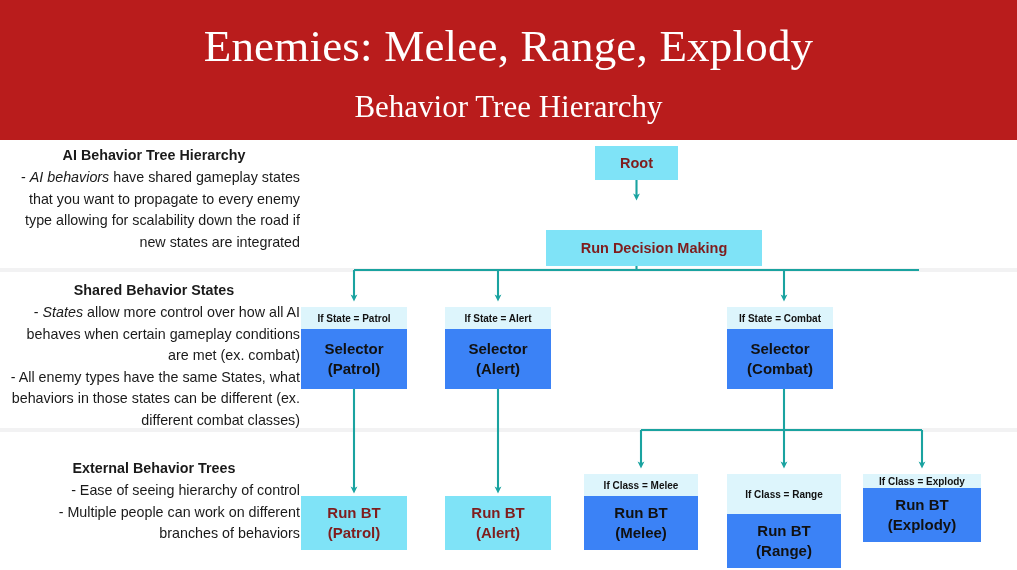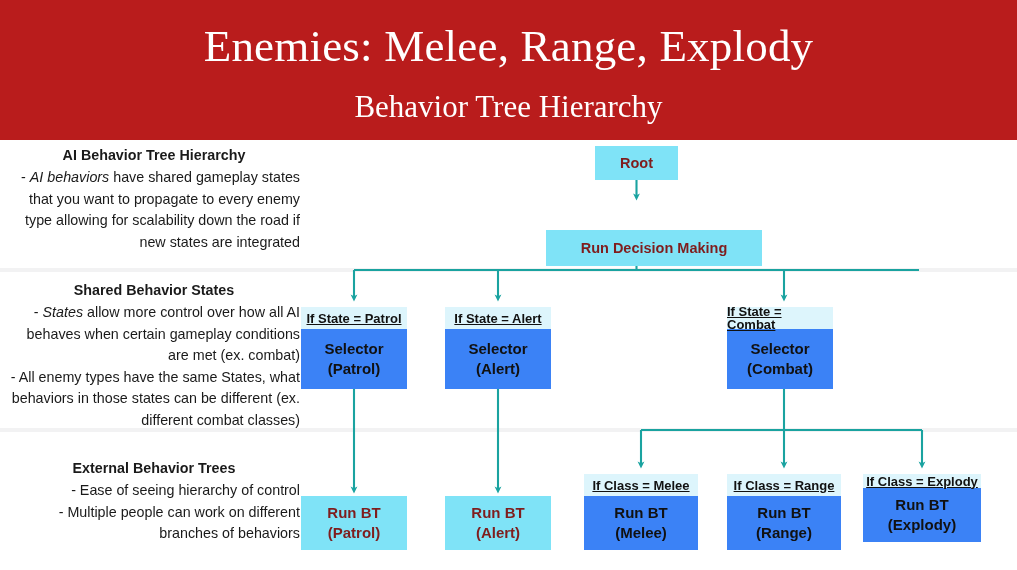--- a/index.html
+++ b/index.html
@@ -124,28 +124,27 @@
 
   
   .node-group {
     position: absolute;
     box-sizing: border-box;
   }
   .node-group .cond {
     background: #ddf5fc;
     color: #111111;
     font-weight: bold;
-    font-size: 13px;
+    font-size: 10px;
     line-height: 13px;
     display: flex;
     align-items: center;
     justify-content: center;
     box-sizing: border-box;
     width: 100%;
-    text-decoration: underline;
   }
   .node-group .body {
     background: #3b82f6;
     color: #111111;
     font-weight: bold;
     font-size: 15px;
     line-height: 20px;
     display: flex;
     flex-direction: column;
     align-items: center;
@@ -257,21 +256,21 @@
 
   <div class="node-group" style="left:584px; top:334px; width:114px;">
     <div class="cond" style="height:22px;">If Class = Melee</div>
     <div class="body" style="height:54px;">
       <span class="ln">Run BT</span>
       <span class="ln">(Melee)</span>
     </div>
   </div>
 
   <div class="node-group" style="left:727px; top:334px; width:114px;">
-    <div class="cond" style="height:22px;">If Class = Range</div>
+    <div class="cond" style="height:40px;">If Class = Range</div>
     <div class="body" style="height:54px;">
       <span class="ln">Run BT</span>
       <span class="ln">(Range)</span>
     </div>
   </div>
 
   <div class="node-group" style="left:863px; top:334px; width:118px;">
     <div class="cond" style="height:14px;">If Class = Explody</div>
     <div class="body" style="height:54px;">
       <span class="ln">Run BT</span>

